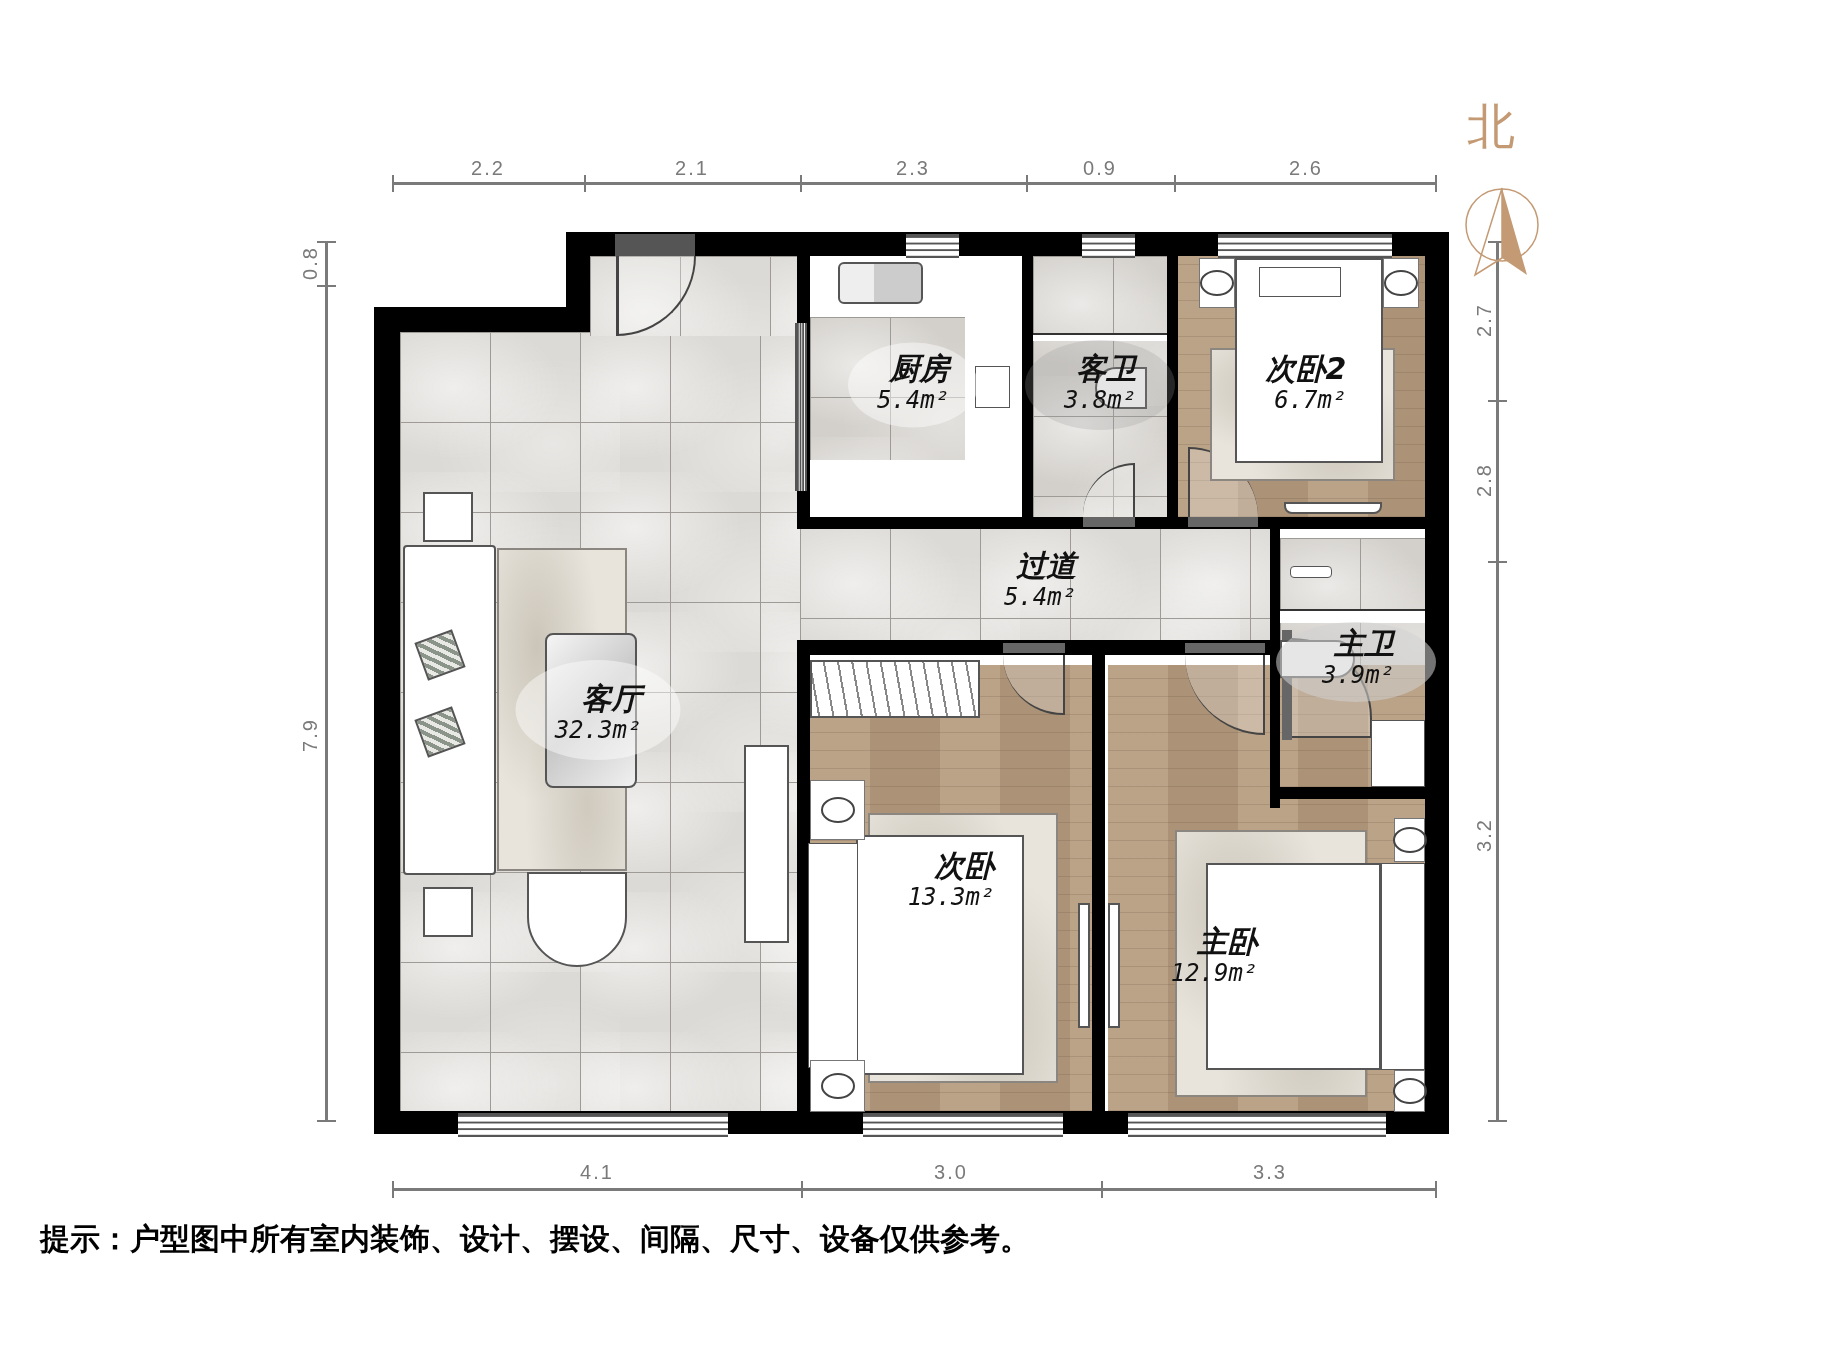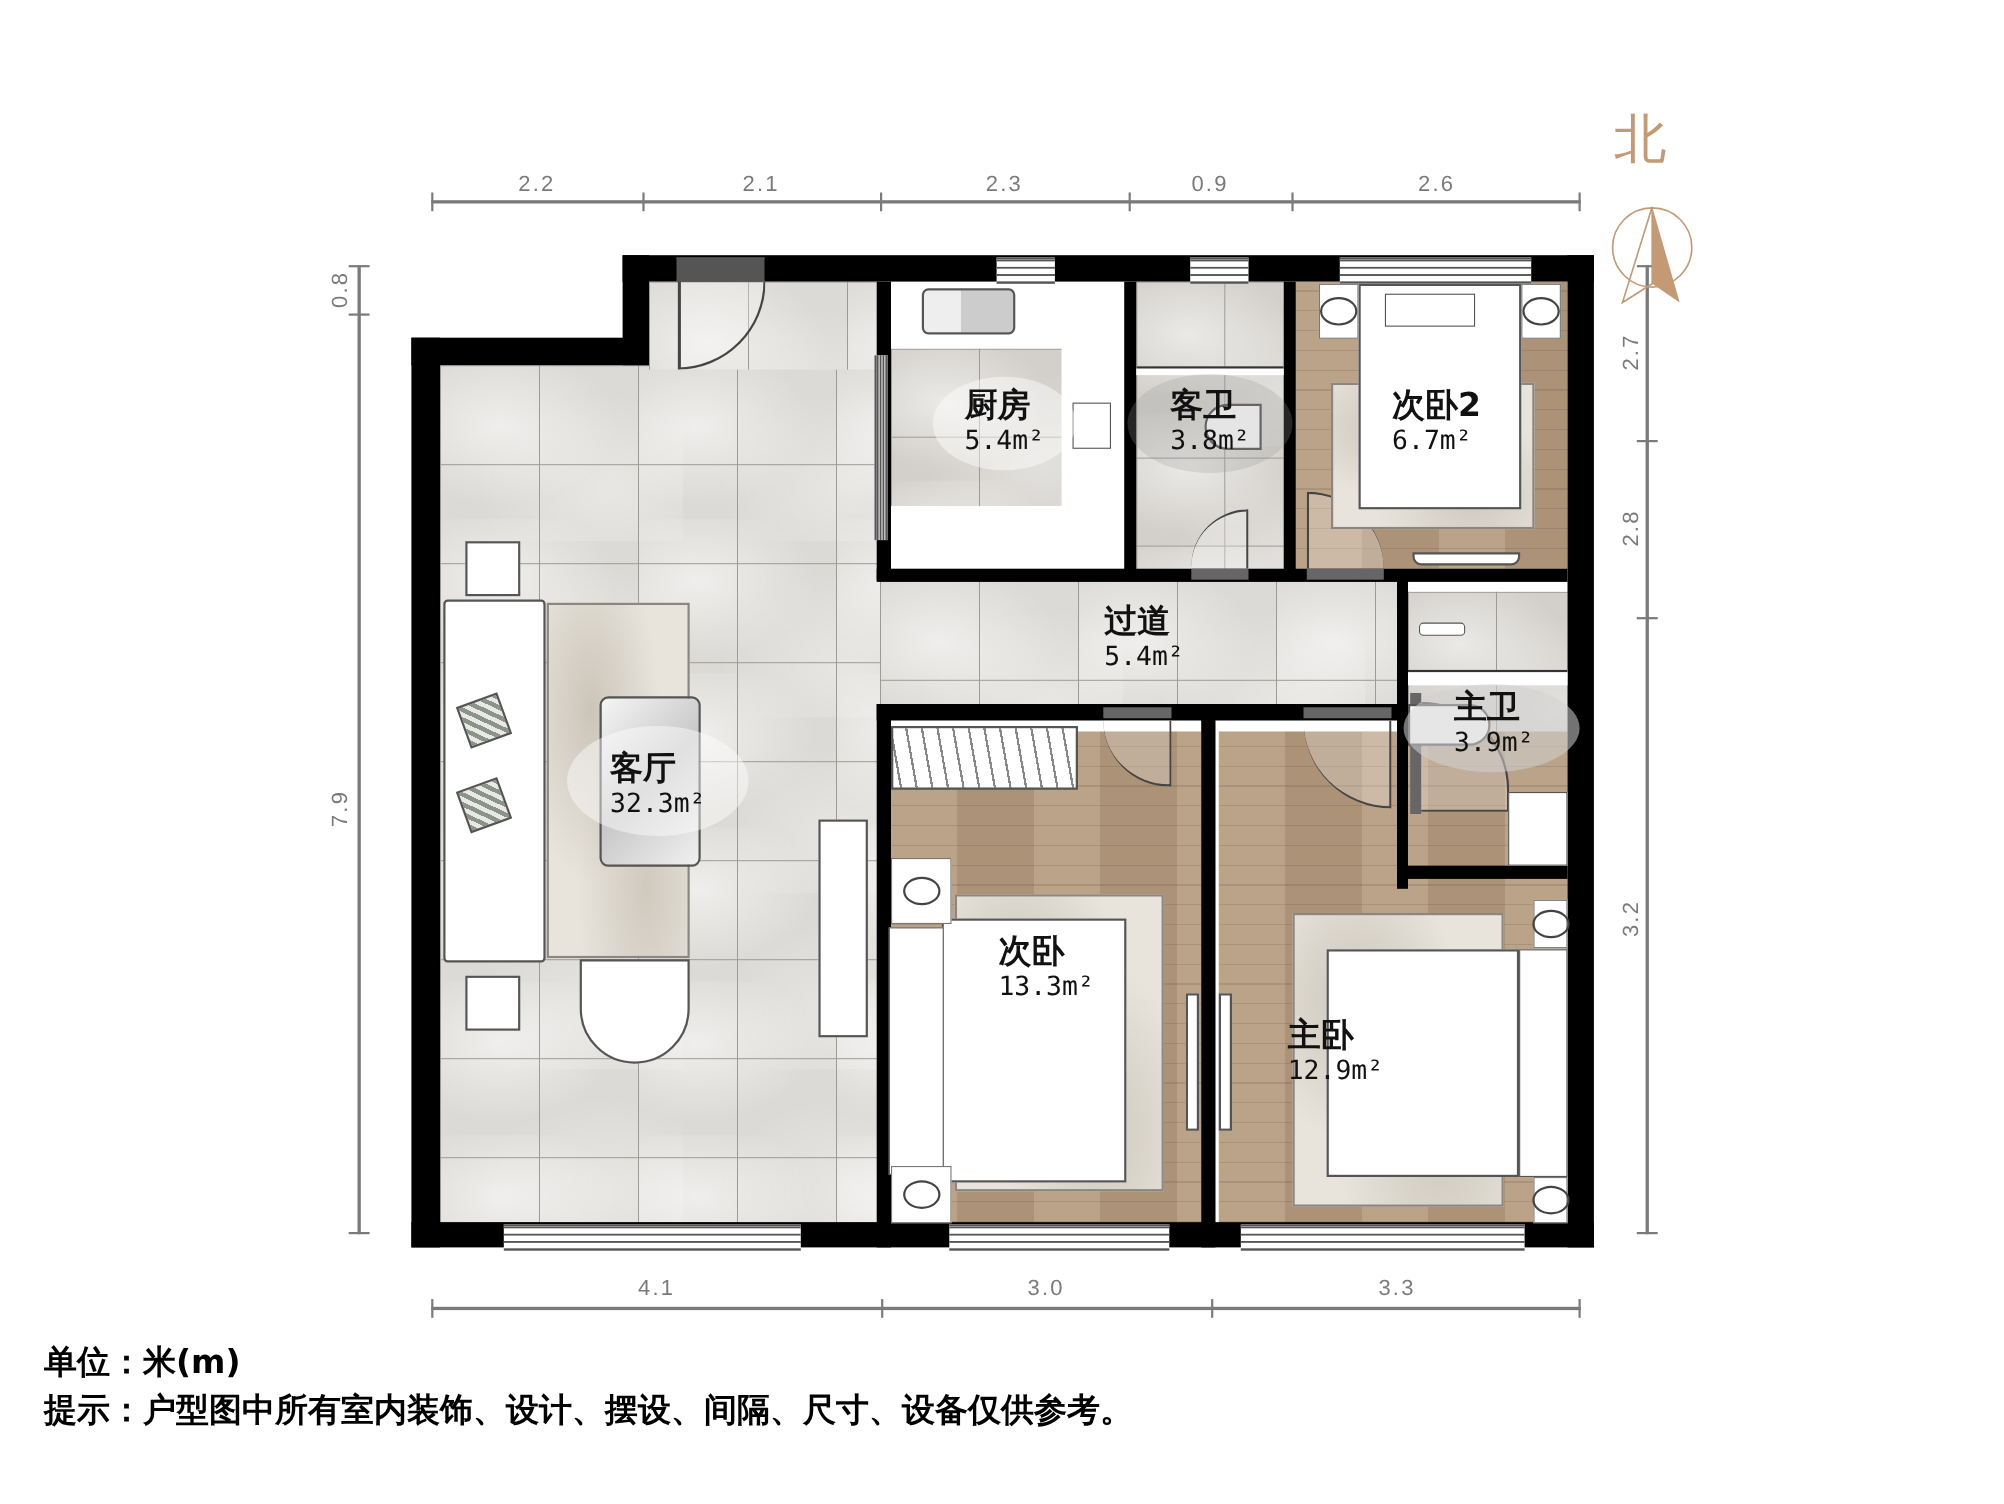--- a/index.html
+++ b/index.html
@@ -30,22 +30,23 @@
     border-top:2px solid #555; border-bottom:2px solid #555;
     background-image: linear-gradient(#555 2px, transparent 2px);
     background-size: 100% 33%;
   }
   .window.v {
     border-top:none; border-bottom:none; border-left:2px solid #555; border-right:2px solid #555;
     background-image: linear-gradient(90deg, #555 2px, transparent 2px);
     background-size: 33% 100%;
   }
   .room-label {
-    position:absolute; text-align:left; color:#111; line-height:1.15;
+    position:absolute; text-align:right; color:#111; line-height:1.15;
     transform:translate(-50%, -50%);
+    font-style:italic;
   }
   .room-label .name { font-size:30px; font-weight:bold; display:block; }
   .room-label .area { font-size:24px; font-family:"DejaVu Sans Mono","Liberation Mono",monospace; display:block; }
   .label-glow {
     position:absolute; border-radius:50%;
     background:rgba(255,255,255,0.45);
     transform:translate(-50%,-50%);
   }
   .dim-line { position:absolute; background:#7a7a7a; }
   .dim-text { position:absolute; color:#7a7a7a; font-size:20px; letter-spacing:2px;
@@ -267,15 +268,14 @@
 <div style="position:absolute;left:1455px;top:95px;width:90px;height:180px;">
   <span style="position:absolute;left:12px;top:0;font-size:48px;color:#c49a74;font-weight:300;">北</span>
   <svg width="90" height="110" style="position:absolute;left:0;top:75px;" viewBox="0 0 90 110">
     <circle cx="47" cy="55" r="36" fill="none" stroke="#c49a74" stroke-width="1.5"></circle>
     <polygon points="47,18 47,88 72,105" fill="#c49a74"></polygon>
     <polygon points="47,18 47,88 20,105" fill="none" stroke="#c49a74" stroke-width="1.5"></polygon>
   </svg>
 </div>
 
 <div class="notes">
-  <div>单位：米(m)</div>
   <div>提示：户型图中所有室内装饰、设计、摆设、间隔、尺寸、设备仅供参考。</div>
 </div>
 
 </body></html>

